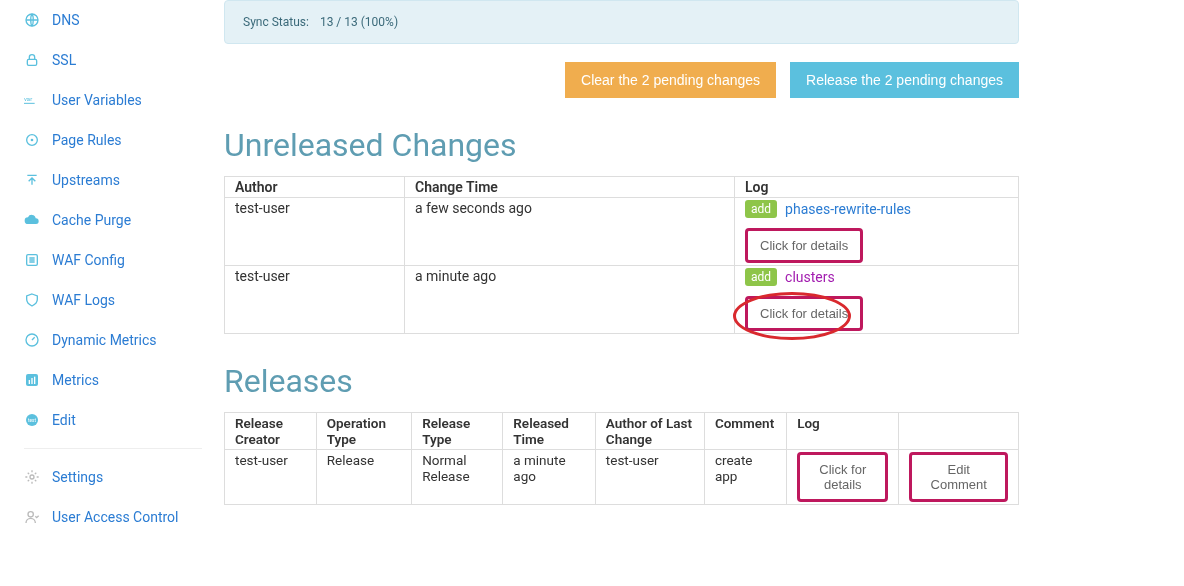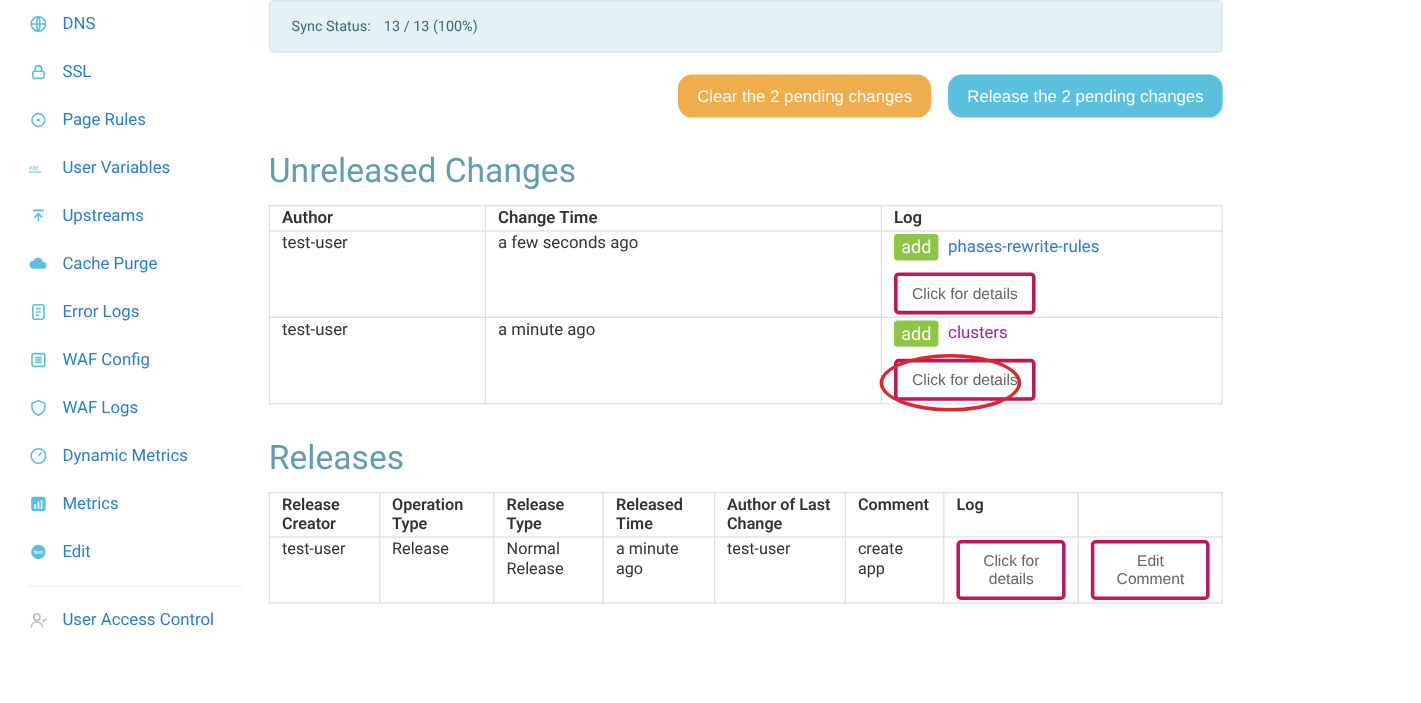--- a/index.html
+++ b/index.html
@@ -9,28 +9,28 @@
     .sidebar { width: 210px; padding: 0 8px 0 24px; flex-shrink: 0; display: flex; flex-direction: column; }
     .side-item { display: flex; align-items: center; gap: 12px; height: 40px; cursor: pointer; color: #2b7cd3; font-size: 14px; }
     .side-item .icon { width: 16px; height: 16px; display: flex; align-items: center; justify-content: center; flex-shrink: 0; }
     .side-item.muted .icon svg { stroke: #bbb; }
     .divider { height: 1px; background: #eee; margin: 8px 0; }
 
     .main { flex: 1; padding: 0 0 0 14px; overflow: hidden; }
     .sync-bar { background: #e4f1f6; border: 1px solid #d0e7f0; border-radius: 4px; padding: 14px 18px; color: #3b6a7a; font-size: 12px; margin-bottom: 18px; margin-right: 0; }
     .sync-bar .label { margin-right: 8px; }
     .btn-row { display: flex; justify-content: flex-end; gap: 14px; margin-bottom: 28px; margin-right: 0; }
-    .btn { border: none; border-radius: 12px; padding: 10px 16px; font-size: 14px; color: #fff; cursor: pointer; }
+    .btn { border: none; border-radius: 0; padding: 10px 16px; font-size: 14px; color: #fff; cursor: pointer; }
     .btn-warn { background: #f0ad4e; }
     .btn-primary { background: #5bc0de; }
-    h2.section { color: #5f9db2; font-weight: 400; font-size: 28px; margin-bottom: 12px; }
+    h2.section { color: #5f9db2; font-weight: 400; font-size: 32px; margin-bottom: 12px; }
     table { width: 100%; border-collapse: collapse; border: 1px solid #ddd; font-size: 14px; margin-bottom: 28px; }
     th, td { border: 1px solid #ddd; padding: 2px 10px; text-align: left; vertical-align: top; }
     th { font-weight: 600; background: #fff; }
-    .tag { display: inline-block; background: #8ec549; color: #fff; font-size: 15px; padding: 2px 6px; border-radius: 3px; margin-right: 8px; vertical-align: middle; }
+    .tag { display: inline-block; background: #8ec549; color: #fff; font-size: 12px; padding: 2px 6px; border-radius: 3px; margin-right: 8px; vertical-align: middle; }
     .log-text { color: #2b7cd3; }
     .log-text-dim { color: #a21caf; }
     .detail-btn { display: inline-block; border: 3px solid #be185d; border-radius: 4px; padding: 7px 12px; font-size: 13px; color: #666; background: #fff; cursor: pointer; margin-top: 8px; }
     .detail-btn.small { margin-top: 0; }
     .releases th, .releases td { font-size: 13.5px; }
     .log-cell-wrap { position: relative; }
     .log-line { display: flex; align-items: center; margin-bottom: 2px; }
     .annot-ring { position: absolute; border: 3px solid #d9292e; border-radius: 50%; width: 118px; height: 48px; left: -12px; top: 4px; pointer-events: none; }
   </style>
 </head>
@@ -55,65 +55,56 @@
           <svg width="16" height="16" viewBox="0 0 24 24" fill="none" stroke="#5bc0de" stroke-width="2">
             <rect x="5" y="11" width="14" height="9" rx="2"></rect>
             <path d="M8 11V8a4 4 0 0 1 8 0v3"></path>
           </svg>
         </span>
       <span>SSL</span>
     </div>
 
     <div class="side-item">
       <span class="icon">
-          <svg width="16" height="16" viewBox="0 0 24 24" fill="none" stroke="#5bc0de" stroke-width="2">
-            <circle cx="12" cy="12" r="8"></circle>
-            <circle cx="12" cy="12" r="1" fill="#5bc0de"></circle>
-          </svg>
-        </span>
-      <span>Page Rules</span>
-    </div>
-
-    <div class="side-item">
-      <span class="icon">
           <svg width="16" height="16" viewBox="0 0 24 16">
             <text x="0" y="10" font-size="9" fill="#5bc0de">var</text>
             <line x1="0" y1="13" x2="16" y2="13" stroke="#5bc0de" stroke-width="1.5"></line>
           </svg>
         </span>
       <span>User Variables</span>
     </div>
 
     <div class="side-item">
       <span class="icon">
           <svg width="16" height="16" viewBox="0 0 24 24" fill="none" stroke="#5bc0de" stroke-width="2">
+            <circle cx="12" cy="12" r="8"></circle>
+            <circle cx="12" cy="12" r="1" fill="#5bc0de"></circle>
+          </svg>
+        </span>
+      <span>Page Rules</span>
+    </div>
+
+    <div class="side-item">
+      <span class="icon">
+          <svg width="16" height="16" viewBox="0 0 24 24" fill="none" stroke="#5bc0de" stroke-width="2">
             <path d="M12 19V9M7 14l5-5 5 5M5 5h14"></path>
           </svg>
         </span>
       <span>Upstreams</span>
     </div>
 
     <div class="side-item">
       <span class="icon">
           <svg width="16" height="16" viewBox="0 0 24 24" fill="#5bc0de">
             <path d="M6 18a5 5 0 0 1 0-10 6 6 0 0 1 11.5 1.5A4 4 0 0 1 18 18H6z"></path>
           </svg>
         </span>
       <span>Cache Purge</span>
     </div>
 
-    <div class="side-item">
-      <span class="icon">
-          <svg width="16" height="16" viewBox="0 0 24 24" fill="none" stroke="#5bc0de" stroke-width="2">
-            <rect x="5" y="3" width="14" height="18" rx="2"></rect>
-            <path d="M9 8h6M9 12h6M9 16h4"></path>
-          </svg>
-        </span>
-      <span>Error Logs</span>
-    </div>
 
     <div class="side-item">
       <span class="icon">
           <svg width="16" height="16" viewBox="0 0 24 24" fill="none" stroke="#5bc0de" stroke-width="2">
             <rect x="4" y="4" width="16" height="16" rx="2"></rect>
             <path d="M8 9h8M8 12h8M8 15h8"></path>
           </svg>
         </span>
       <span>WAF Config</span>
     </div>
@@ -154,20 +145,29 @@
           <svg width="16" height="16" viewBox="0 0 24 24">
             <circle cx="12" cy="12" r="9" fill="#5bc0de"></circle>
             <text x="12" y="15" font-size="7" fill="#fff" text-anchor="middle">test</text>
           </svg>
         </span>
       <span>Edit</span>
     </div>
 
     <div class="divider"></div>
 
+    <div class="side-item muted">
+      <span class="icon">
+          <svg width="16" height="16" viewBox="0 0 24 24" fill="none" stroke="#bbb" stroke-width="2">
+            <circle cx="12" cy="12" r="3"></circle>
+            <path d="M12 2v3M12 19v3M22 12h-3M5 12H2M18.4 5.6l-2.1 2.1M7.7 16.3l-2.1 2.1M18.4 18.4l-2.1-2.1M7.7 7.7L5.6 5.6"></path>
+          </svg>
+        </span>
+      <span>Settings</span>
+    </div>
 
     <div class="side-item muted">
       <span class="icon">
           <svg width="16" height="16" viewBox="0 0 24 24" fill="none" stroke="#5bc0de" stroke-width="2">
             <circle cx="10" cy="8" r="4"></circle>
             <path d="M3 21c0-4 3-7 7-7s7 3 7 7M17 11l2 2 3-3"></path>
           </svg>
         </span>
       <span>User Access Control</span>
     </div>

